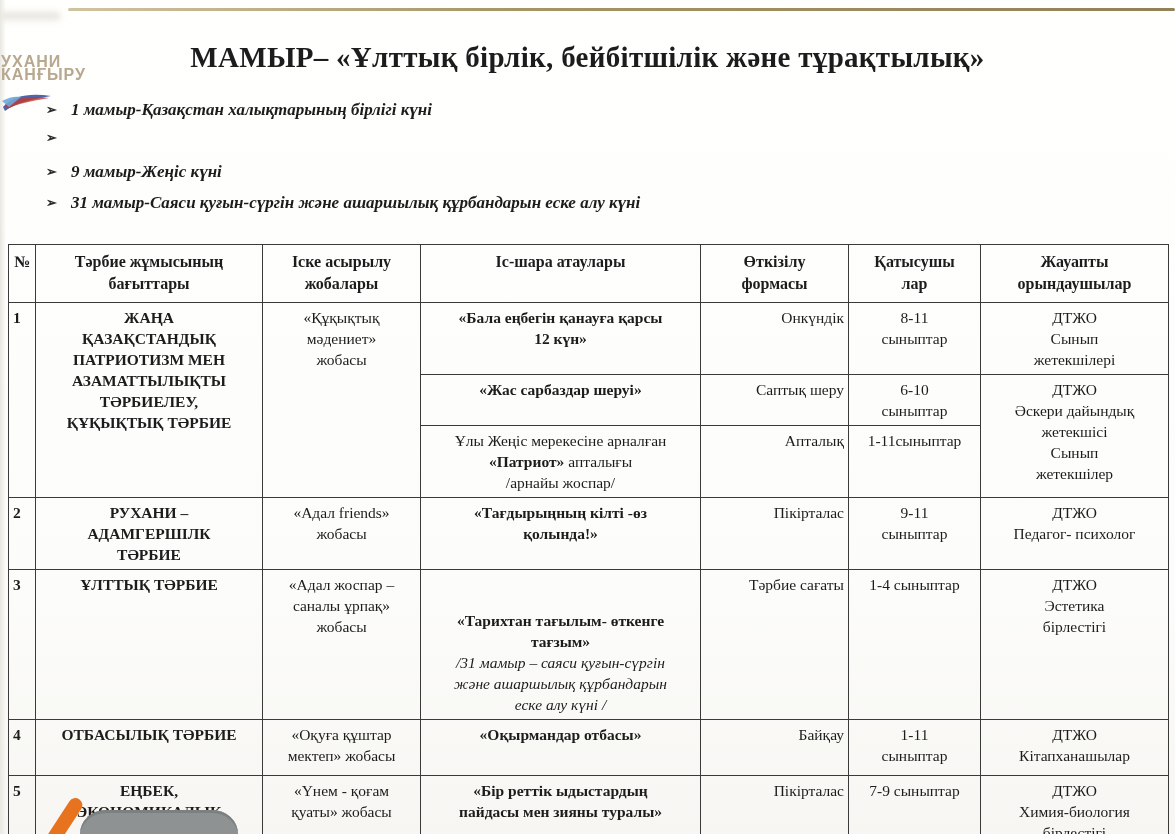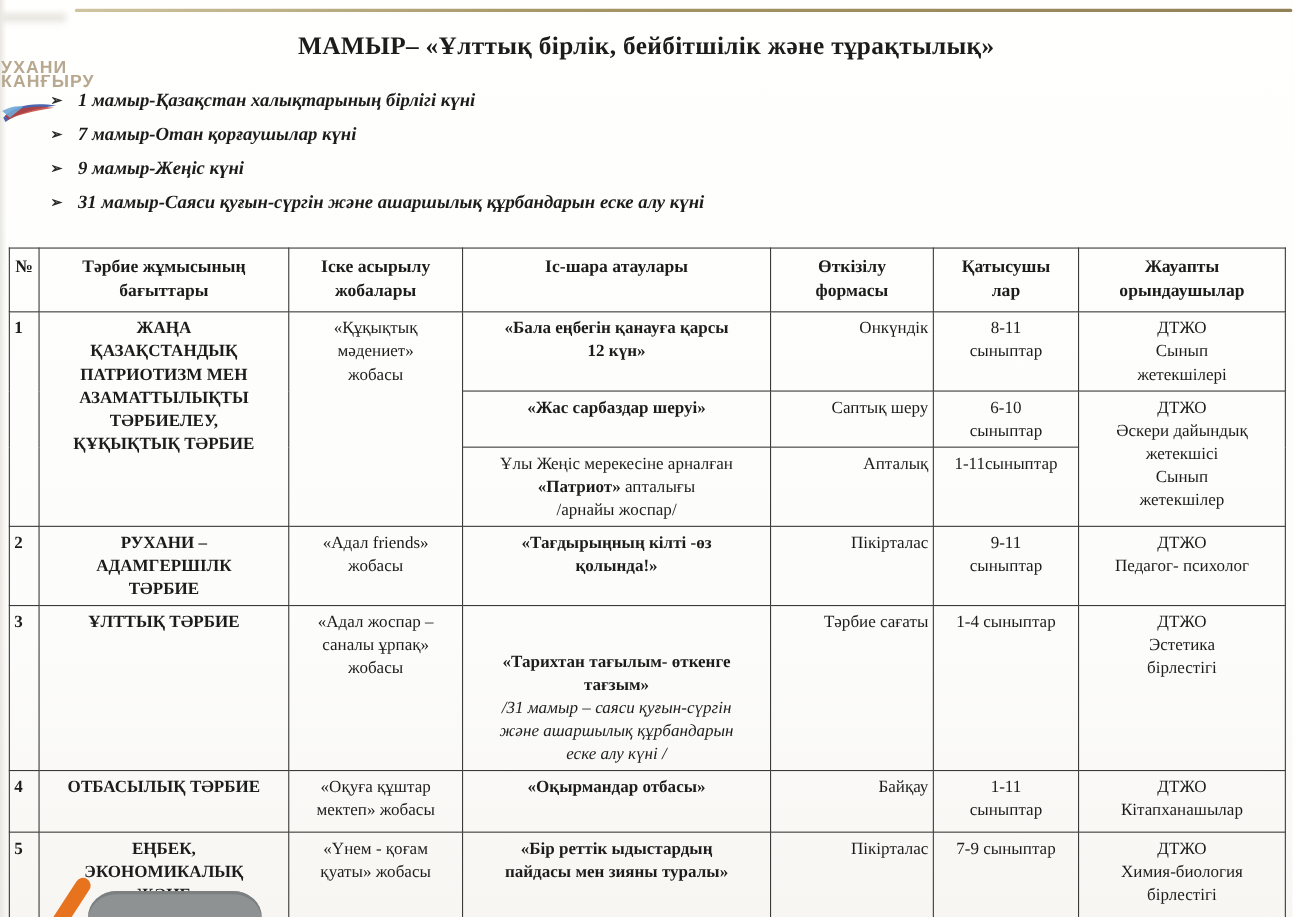--- a/index.html
+++ b/index.html
@@ -16,21 +16,21 @@
   .scan-topsmudge{position:absolute;top:12px;left:0;width:60px;height:8px;background:#d8d4cb;filter:blur(3px);opacity:.6;}
   .scan-leftedge{position:absolute;top:0;left:0;width:6px;height:100%;background:linear-gradient(to right,#e9e7e1,rgba(255,255,255,0));}
 
   
   .logo{position:absolute;left:1px;top:55px;width:70px;}
   .logo-text{font-family:"Liberation Sans",sans-serif;font-weight:bold;font-size:16px;line-height:13px;
     color:#b7a88f;letter-spacing:1px;white-space:pre-line;}
   .logo-swoosh{margin-top:6px;}
 
   
-  .title{margin:0;padding-top:29px;text-align:center;font-size:23px;font-weight:bold;letter-spacing:.3px;}
+  .title{margin:0;padding-top:41px;text-align:center;font-size:29px;font-weight:bold;letter-spacing:.3px;}
 
   
   .bullets{margin:26px 0 0 46px;}
   .bullet{display:flex;align-items:baseline;height:31px;font-size:17px;font-weight:bold;font-style:italic;}
   .bullet .mark{font-style:normal;font-size:13px;margin-right:14px;color:#2a2a2a;transform:translateY(-1px);}
 
   
   table.plan{border-collapse:collapse;margin:20px 0 0 8px;width:1160px;table-layout:fixed;}
   table.plan td,table.plan th{border:1px solid #3a3a3a;vertical-align:top;padding:4px 4px;
     font-size:15.5px;line-height:21px;overflow:hidden;}
@@ -77,21 +77,20 @@
 
   <h1 class="title">МАМЫР– «Ұлттық бірлік, бейбітшілік және тұрақтылық»</h1>
 
   <div class="bullets">
     <div class="bullet">
       <span class="mark">➢</span>
       <span>1 мамыр-Қазақстан халықтарының бірлігі күні</span>
     </div>
     <div class="bullet">
       <span class="mark">➢</span>
-      <span>7 мамыр-Отан қорғаушылар күні</span>
     </div>
     <div class="bullet">
       <span class="mark">➢</span>
       <span>9 мамыр-Жеңіс күні</span>
     </div>
     <div class="bullet">
       <span class="mark">➢</span>
       <span>31 мамыр-Саяси қуғын-сүргін және ашаршылық құрбандарын еске алу күні</span>
     </div>
   </div>

